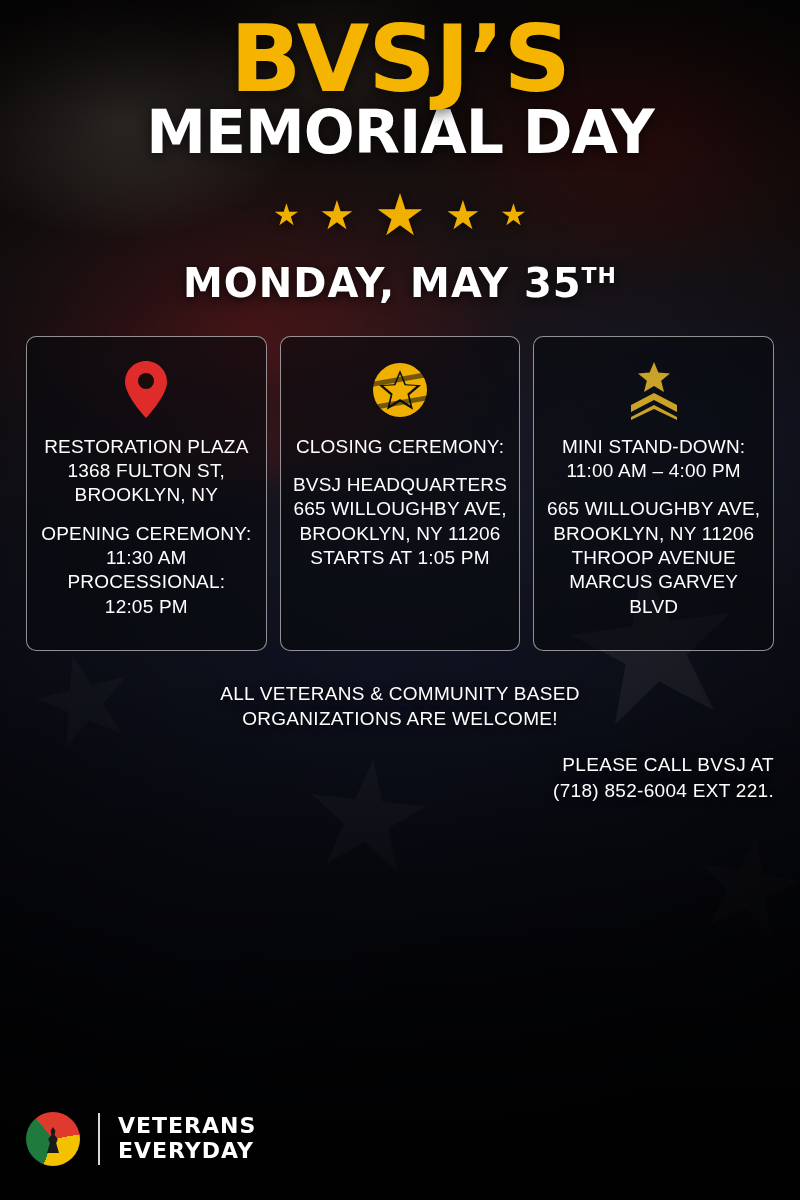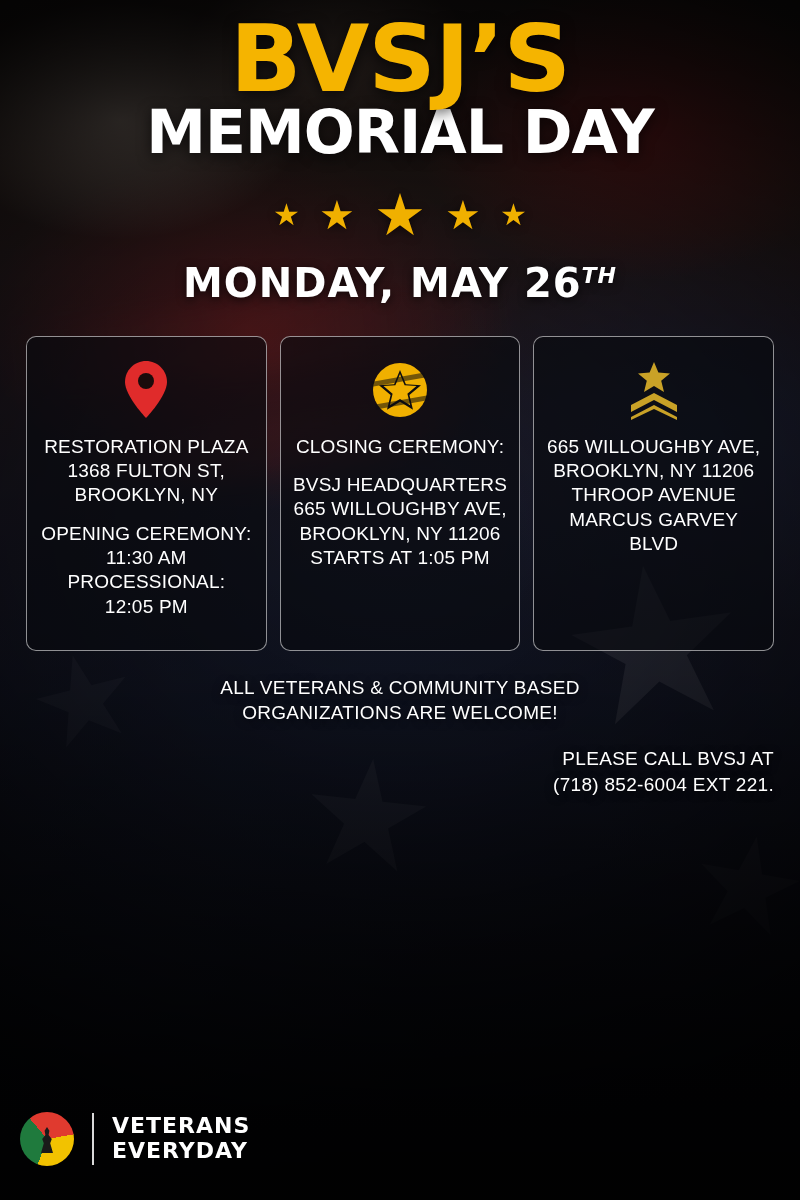--- a/index.html
+++ b/index.html
@@ -127,21 +127,20 @@
     color: #ffffff;
     font-family: "DejaVu Sans", sans-serif;
     font-weight: bold;
     font-size: 40px;
     letter-spacing: 1px;
     text-shadow: 0 2px 10px rgba(0,0,0,0.7);
   }
   .date-line .sup {
     font-size: 22px;
     vertical-align: super;
-    font-style: italic;
   }
 
   
   .cards {
     display: flex;
     justify-content: space-between;
     gap: 13px;
     margin-top: 30px;
     padding: 0 0px;
   }
@@ -173,35 +172,35 @@
     font-size: 19px;
     line-height: 1.28;
     letter-spacing: 0.2px;
   }
   .card-body .blk { margin-bottom: 14px; }
   .card-body .blk:last-child { margin-bottom: 0; }
 
   
   .footer-text {
     text-align: center;
-    margin-top: 24px;
+    margin-top: 30px;
     color: #ffffff;
     font-family: "Liberation Sans", sans-serif;
     font-size: 19px;
     line-height: 1.35;
     letter-spacing: 0.3px;
     text-shadow: 0 2px 8px rgba(0,0,0,0.7);
   }
   .footer-text .grp { margin-bottom: 20px; }
   .footer-text .grp:last-child { margin-bottom: 0; text-align: right; }
 
   
   .brand {
     position: absolute;
-    left: 20px;
+    left: 26px;
     bottom: 34px;
     display: flex;
     align-items: center;
     gap: 18px;
   }
 
   .brand-mark {
     width: 54px;
     height: 54px;
     border-radius: 50%;
@@ -260,21 +259,21 @@
 
     <div class="stars-row">
       <span class="st-sm">★</span>
       <span class="st-md">★</span>
       <span class="st-lg">★</span>
       <span class="st-md">★</span>
       <span class="st-sm">★</span>
     </div>
 
     <div class="date-line">
-      <span>MONDAY,  MAY 26</span><span class="sup">TH</span>
+      <span>MONDAY,  MAY 35</span><span class="sup">TH</span>
     </div>
 
     <div class="cards">
 
       <div class="card">
         <div class="card-icon">
           <svg width="46" height="60" viewBox="0 0 46 60" aria-hidden="true">
             <path d="M23 1 C11.4 1 2 10.4 2 22 C2 36 23 58 23 58 C23 58 44 36 44 22 C44 10.4 34.6 1 23 1 Z" fill="#e02b2b"></path>
             <circle cx="23" cy="21" r="8" fill="#1a0b0b"></circle>
           </svg>
@@ -311,20 +310,22 @@
 
       <div class="card">
         <div class="card-icon">
           <svg width="58" height="60" viewBox="0 0 58 60" aria-hidden="true">
             <path d="M29 2 L33.4 12.6 L45 13.4 L36.2 20.7 L39 32 L29 25.9 L19 32 L21.8 20.7 L13 13.4 L24.6 12.6 Z" fill="#c9a227"></path>
             <path d="M29 33 L52 45 L52 52 L29 40 L6 52 L6 45 Z" fill="#c9a227"></path>
             <path d="M29 45 L52 57 L52 60 L29 49 L6 60 L6 57 Z" fill="#c9a227"></path>
           </svg>
         </div>
         <div class="card-body">
+          <div class="blk" style="white-space:pre-line">MINI STAND-DOWN:
+11:00 AM – 4:00 PM</div>
           <div class="blk" style="white-space:pre-line">665 WILLOUGHBY AVE,
 BROOKLYN, NY 11206
 THROOP AVENUE
 MARCUS GARVEY BLVD</div>
         </div>
       </div>
 
     </div>
 
     <div class="footer-text">

